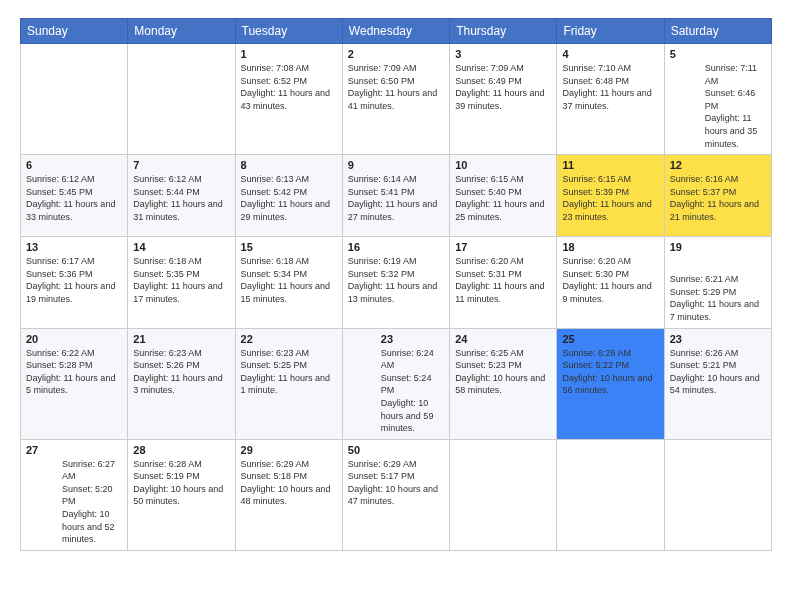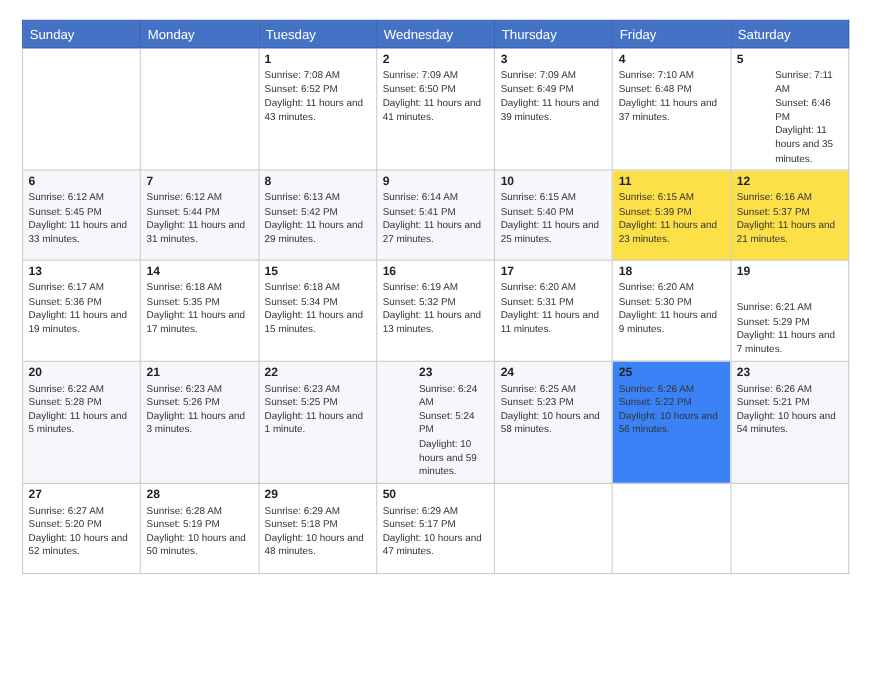--- a/index.html
+++ b/index.html
@@ -262,21 +262,21 @@
           <td style="background: rgb(245, 247, 250);">
             <span class="day-num">23</span>
             <div class="day-info" style="white-space: pre-line;">Sunrise: 6:26 AM
 Sunset: 5:21 PM
 Daylight: 10 hours and 54 minutes.</div>
           </td>
         </tr>
         <tr>
           <td>
             <span class="day-num">27</span>
-            <div class="day-info" style="white-space: pre-line;">Sunrise: 6:27 AM
+            <div class="day-info" style="white-space: pre-line; margin-left: 36px;">Sunrise: 6:27 AM
 Sunset: 5:20 PM
 Daylight: 10 hours and 52 minutes.</div>
           </td>
           <td>
             <span class="day-num">28</span>
             <div class="day-info" style="white-space: pre-line;">Sunrise: 6:28 AM
 Sunset: 5:19 PM
 Daylight: 10 hours and 50 minutes.</div>
           </td>
           <td>

